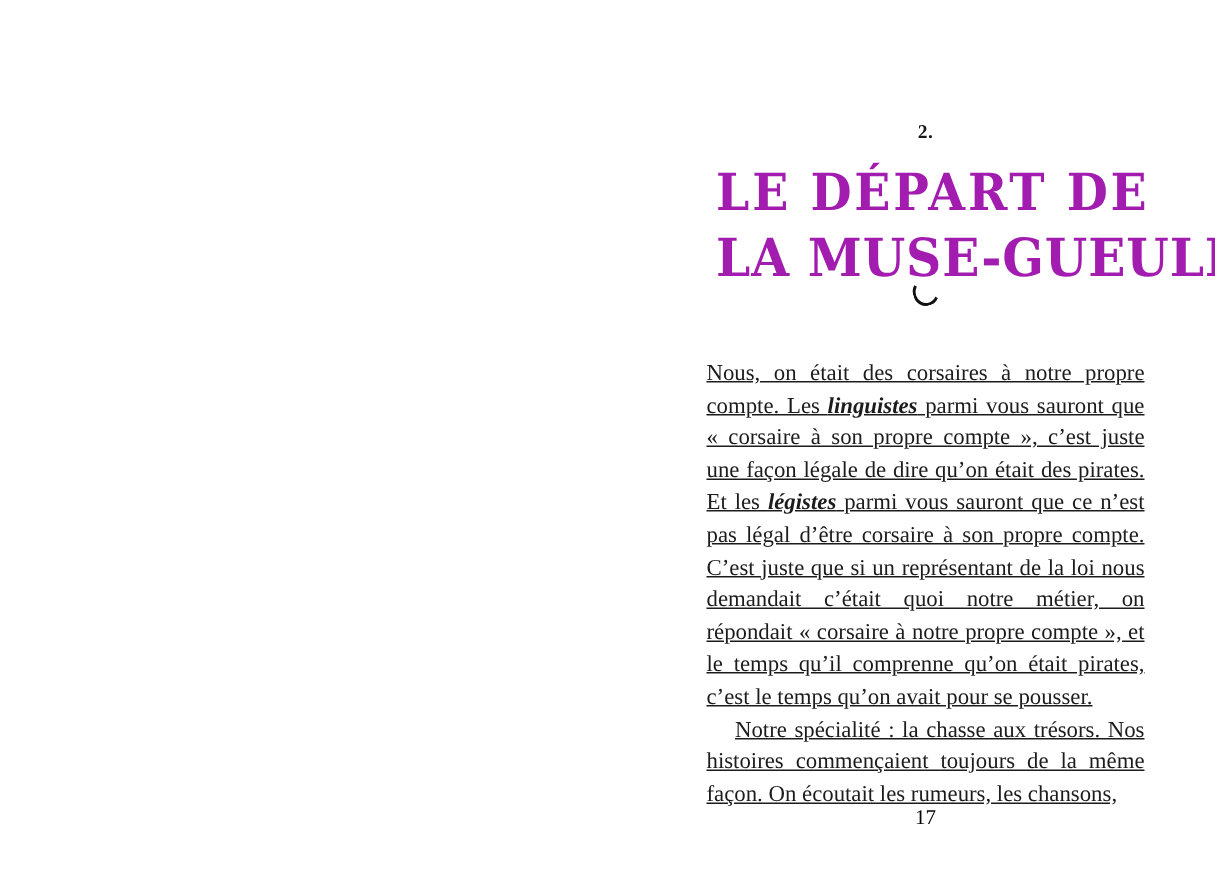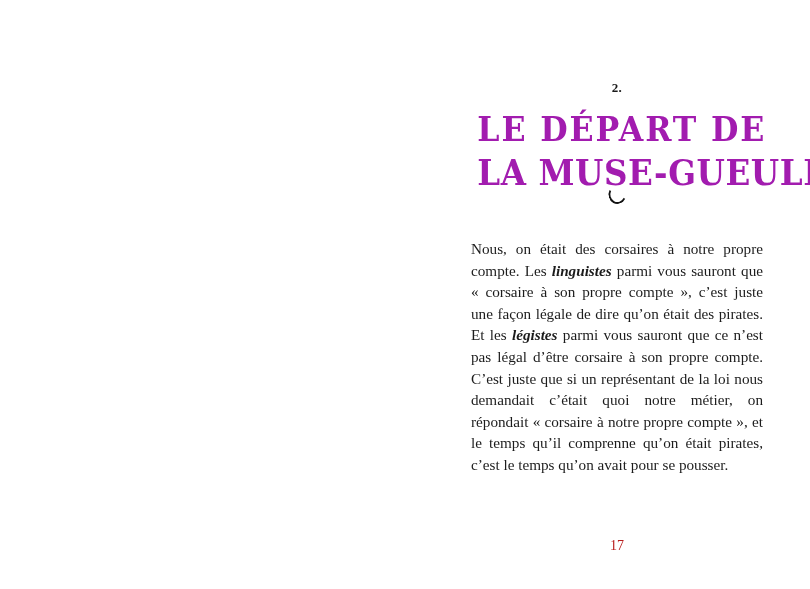--- a/index.html
+++ b/index.html
@@ -103,20 +103,21 @@
     top: 238px;
     left: 0;
     width: 292px;
     font-family: "Liberation Serif", "DejaVu Serif", serif;
     font-size: 15.2px;
     line-height: 21.6px;
     color: #1c1c1c;
     text-align: justify;
     text-justify: inter-word;
     hyphens: manual;
+    text-decoration: underline;
   }
 
   .body-copy p {
     margin: 0;
   }
 
   .body-copy p + p {
     text-indent: 19px;
   }
 
@@ -127,37 +128,38 @@
 
   
   .folio {
     position: absolute;
     top: 538px;
     left: 0;
     width: 292px;
     text-align: center;
     font-family: "Liberation Serif", "DejaVu Serif", serif;
     font-size: 14px;
-    color: #b91c1c;
+    color: #000000;
   }
 </style>
 </head>
 <body>
 
 <div id="page">
 
   <div id="text-column">
 
     <div class="chapter-number">2.</div>
 
     <div class="chapter-title">
       <span class="title-line title-line-1">LE DÉPART DE</span>
       <span class="title-line title-line-2"><span>LA MU</span><span class="swash">S</span><span>E-GUEULE</span></span>
     </div>
 
     <div class="body-copy">
       <p><span>Nous, on était des corsaires à notre propre compte. Les </span><em>linguistes</em><span> parmi vous sauront que « corsaire à son propre compte », c’est juste une façon légale de dire qu’on était des pirates. Et les </span><em>légistes</em><span> parmi vous sauront que ce n’est pas légal d’être corsaire à son propre compte. C’est juste que si un représentant de la loi nous demandait c’était quoi notre métier, on répondait « corsaire à notre propre compte », et le temps qu’il comprenne qu’on était pirates, c’est le temps qu’on avait pour se pousser.</span></p>
+      <p><span>Notre spécialité : la chasse aux trésors. Nos histoires commençaient toujours de la même façon. On écoutait les rumeurs, les chansons,</span></p>
     </div>
 
     <div class="folio">17</div>
 
   </div>
 </div>
 
 </body></html>

